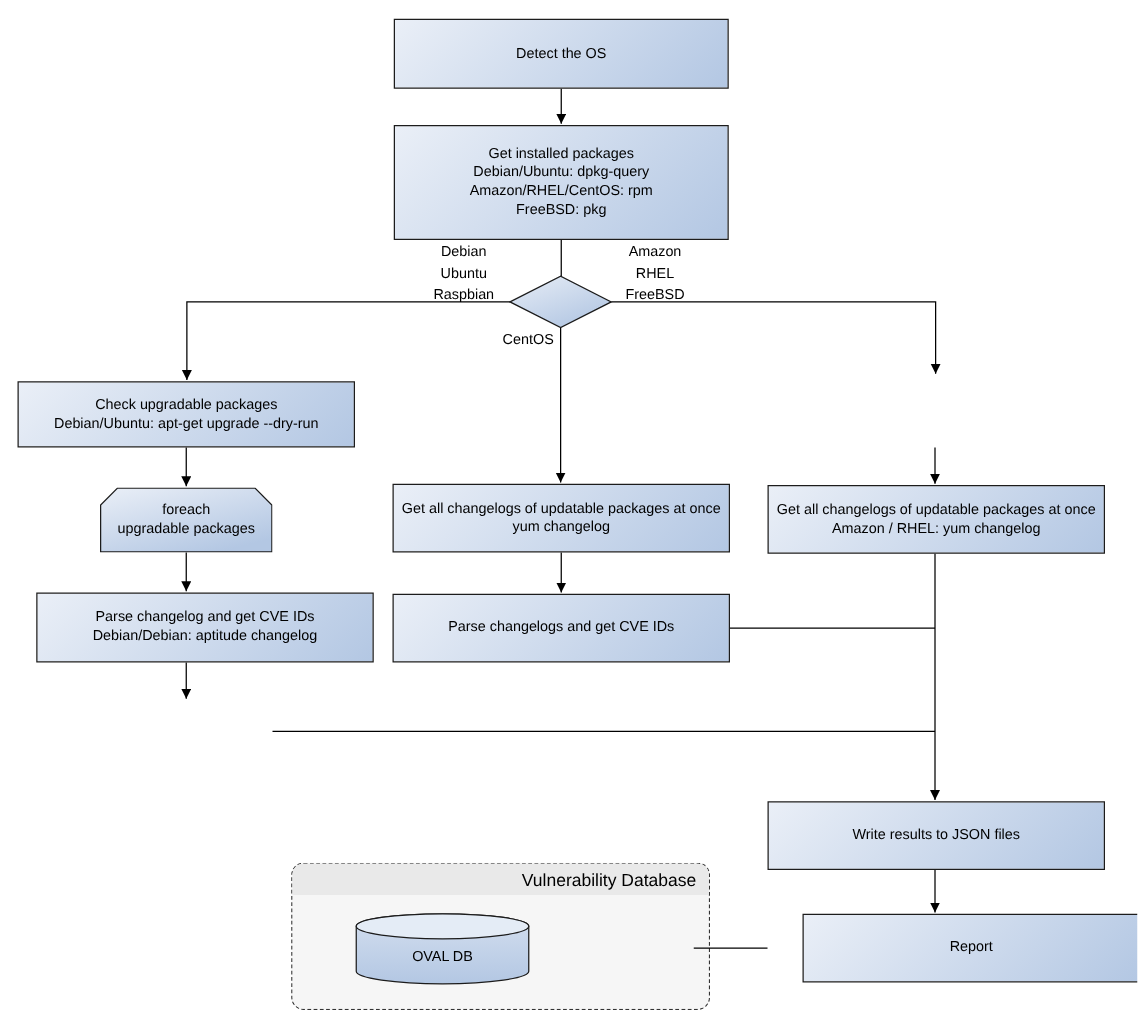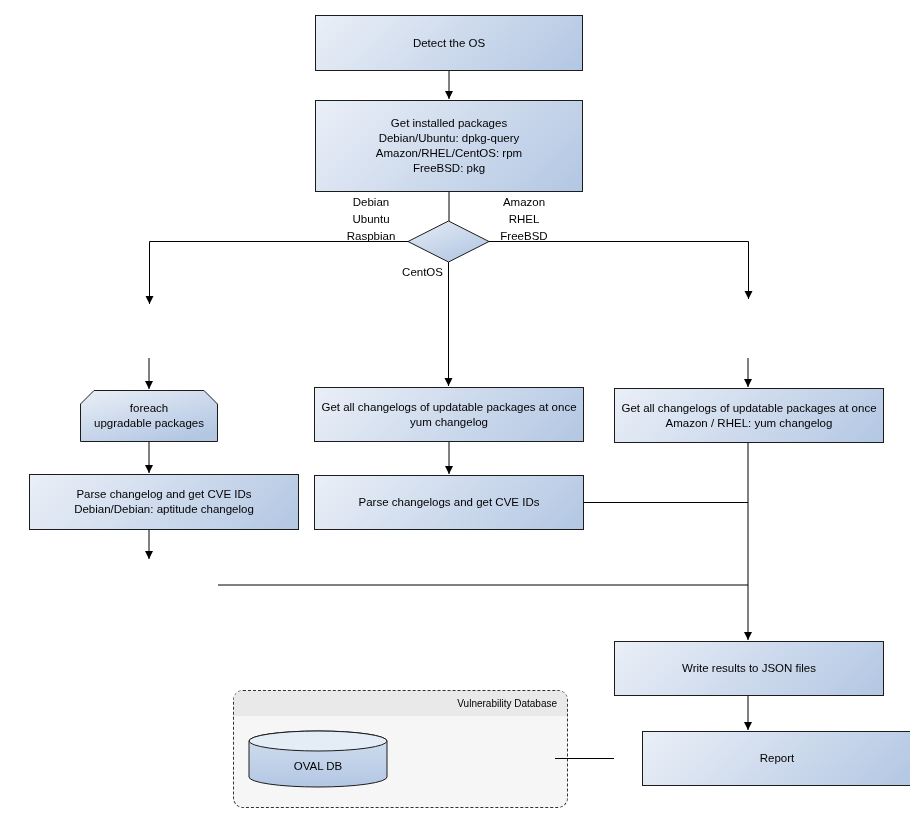--- a/index.html
+++ b/index.html
@@ -26,23 +26,23 @@
   }
   .elabel { position:absolute; z-index:2; font-size:11.5px; line-height:17px; }
   .elabel .ln { display:block; }
   .group {
     position:absolute; left:233px; top:690px; width:335px; height:118px; z-index:2;
     box-sizing:border-box; border:1.6px dashed #333333; border-radius:10px; background:#f6f6f6;
   }
   .group-header {
     height:25px; background:#e9e9e9; border-radius:8px 8px 0 0;
     display:flex; align-items:center; justify-content:flex-end;
-    padding:0 10px; font-size:10px;
+    padding:0 10px; font-size:14px;
   }
-  .cyl { z-index:4; }
+  .cyl { z-index:4;margin-left:36px; }
   .cyl .overlay { padding-top:14px; box-sizing:border-box; }
 </style>
 </head>
 <body>
 
 <div class="canvas">
 
   <svg class="wires" width="910" height="823">
     <defs>
       <marker id="arrow" markerWidth="9" markerHeight="9" refX="8" refY="4" orient="auto">
@@ -69,20 +69,24 @@
     <span class="ln">Detect the OS</span>
   </div>
 
   <div class="node" style="left:315px;top:100px;width:268px;height:92px">
     <span class="ln">Get installed packages</span>
     <span class="ln">Debian/Ubuntu: dpkg-query</span>
     <span class="ln">Amazon/RHEL/CentOS: rpm</span>
     <span class="ln">FreeBSD: pkg</span>
   </div>
 
+  <div class="node" style="left:14px;top:305px;width:270px;height:53px">
+    <span class="ln">Check upgradable packages</span>
+    <span class="ln">Debian/Ubuntu: apt-get upgrade --dry-run</span>
+  </div>
 
   <div class="node" style="left:29px;top:474px;width:270px;height:56px">
     <span class="ln">Parse changelog and get  CVE IDs</span>
     <span class="ln">Debian/Debian: aptitude changelog</span>
   </div>
 
   <div class="node" style="left:314px;top:387px;width:270px;height:55px">
     <span class="ln">Get all changelogs of updatable packages at once</span>
     <span class="ln">yum changelog</span>
   </div>

